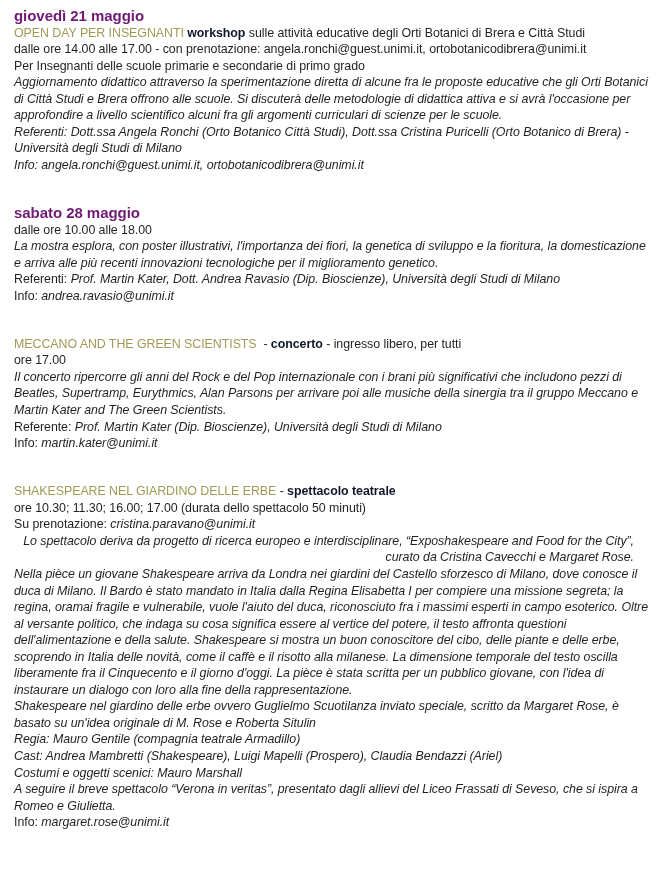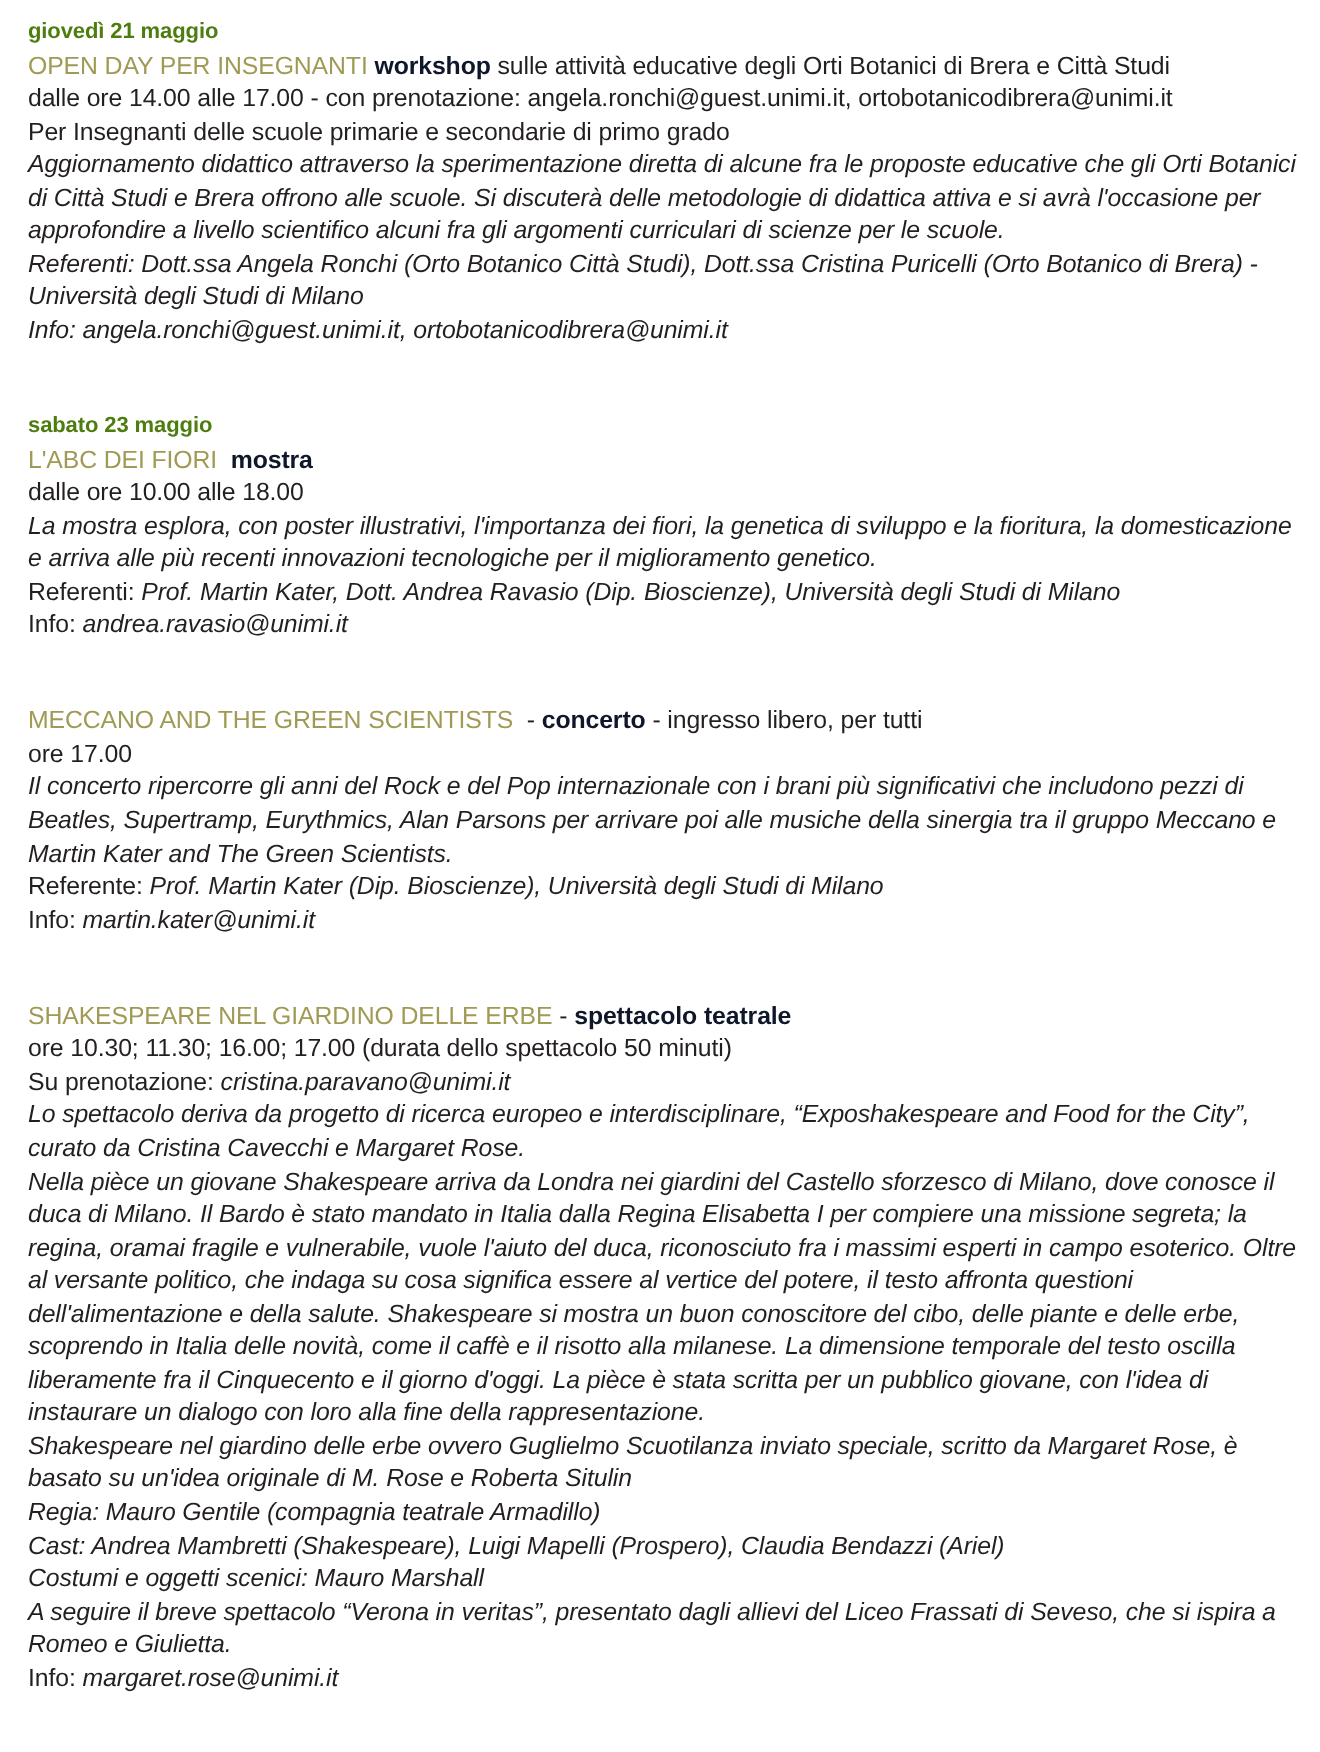--- a/index.html
+++ b/index.html
@@ -22,23 +22,23 @@
     width: 660px;
   }
   .line {
     font-size: 12.4px;
     line-height: 16.55px;
     white-space: normal;
     letter-spacing: -0.05px;
   }
   
   .date {
-    color: #4d7c0f;
+    color: #701a75;
     font-weight: bold;
-    font-size: 11px;
+    font-size: 15px;
     line-height: 16.55px;
     letter-spacing: -0.05px;
   }
   .ev-title {
     color: #a09a55;
     font-weight: normal;
     letter-spacing: -0.05px;
   }
   .kind {
     color: #0f172a;
@@ -64,21 +64,21 @@
   }
   
   .body-italic {
     font-style: italic;
     color: #231f20;
     font-size: 12.4px;
     line-height: 16.55px;
     letter-spacing: -0.05px;
     margin: 0;
   }
-  .w-narrow { max-width: 620px; }
+  .w-narrow { max-width: 620px; text-align: right; }
   .w-wide { max-width: 634px; }
 </style>
 </head>
 <body>
 
 <div class="page">
 
   <div class="block">
 
     <div class="date">giovedì 21 maggio</div>
@@ -100,25 +100,22 @@
     <div class="line">
       <span class="ital">Info:</span><span class="ital"> </span><span class="ital">angela.ronchi@guest.unimi.it, ortobotanicodibrera@unimi.it</span>
     </div>
   </div>
 
   <div class="spacer"></div>
   <div class="spacer-sm"></div>
 
   <div class="block">
 
-    <div class="date">sabato 23 maggio</div>
+    <div class="date">sabato 28 maggio</div>
 
-    <div class="line">
-      <span class="ev-title">L'ABC DEI FIORI</span><span class="plain">&nbsp; </span><span class="kind">mostra</span>
-    </div>
 
     <div class="line">dalle ore 10.00 alle 18.00</div>
 
     <div class="body-italic w-wide">La mostra esplora, con poster illustrativi, l'importanza dei fiori, la genetica di sviluppo e la fioritura, la domesticazione e arriva alle più recenti innovazioni tecnologiche per il miglioramento genetico.</div>
 
     <div class="line w-wide">
       <span class="plain">Referenti:</span><span class="plain"> </span><span class="ital">Prof. Martin Kater, Dott. Andrea Ravasio (Dip. Bioscienze), Università degli Studi di Milano</span>
     </div>
 
     <div class="line">

